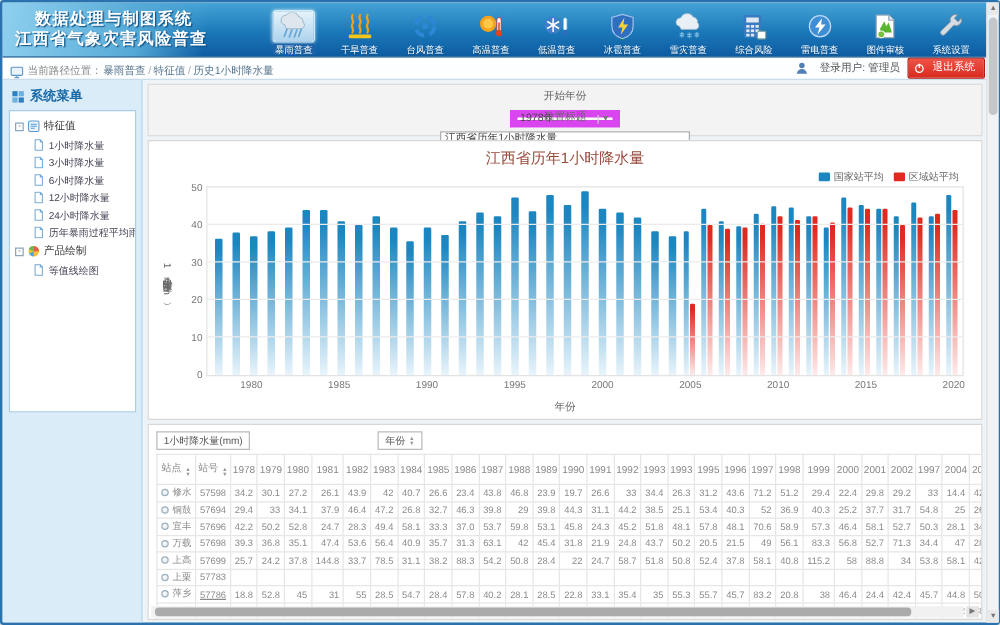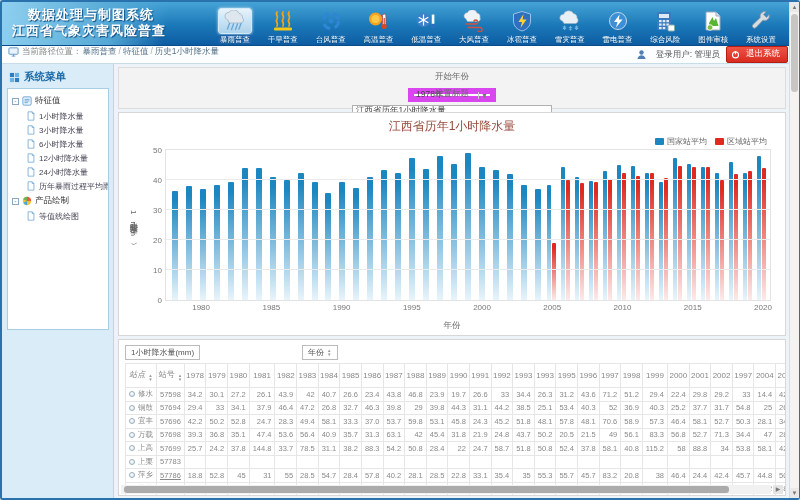--- a/index.html
+++ b/index.html
@@ -22,21 +22,21 @@
   .nav-icon-box{width:34px;height:26px;display:flex;align-items:center;justify-content:center;
     border-radius:3px;}
   .nav-icon-box svg{width:24px;height:22px;}
   .nav-icon-box.active{background:linear-gradient(180deg,#e6f3fb,#aed3ec);
     border:1px solid #d2e9f8;box-shadow:0 0 3px rgba(255,255,255,.8);}
   .nav-label{font-size:7.5px;color:#fff;line-height:9px;margin-top:1px;white-space:nowrap;
     text-shadow:0 1px 1px #0a4d82;}
   .nav-item.active .nav-label{background:#1f63a8;border-radius:2px;padding:0 2px;}
   
   #crumbbar{height:18px;flex:0 0 18px;background:#fdfeff;border-bottom:1px solid #c8dcea;
-    display:flex;align-items:flex-start;padding:0 10px 0 6px;font-size:8.5px;color:#888;}
+    display:flex;align-items:flex-end;padding:0 10px 0 6px;font-size:8.5px;color:#888;}
   #crumbbar svg{width:11px;height:11px;margin-right:3px;}
   .bc-crumb{color:#57748c;margin:0 1px;cursor:pointer;}
   .bc-sep{color:#aaa;margin:0 1px;}
   #crumb-right{margin-left:auto;display:flex;align-items:center;gap:6px;}
   #login-text{color:#555;}
   #logout-btn{background:linear-gradient(180deg,#ef5347,#d92b1f);color:#fff;border:1px solid #b71c10;
     border-radius:2px;font-size:8.5px;padding:1px 7px 2px 4px;display:flex;align-items:center;gap:3px;cursor:pointer;}
   #logout-btn svg{width:9px;height:9px;}
   
   #body{flex:1;display:flex;min-height:0;}
@@ -97,21 +97,21 @@
   .sort::before{content:"▲";}
   .sort::after{content:"▼";}
   #data-table{border-collapse:collapse;margin-top:2px;table-layout:fixed;}
   #data-table th,#data-table td{border:1px solid #e6e6e6;font-weight:normal;
     white-space:nowrap;overflow:hidden;}
   #data-table th{font-size:8px;color:#888;height:24px;text-align:center;background:#fff;}
   #data-table td{font-size:7.5px;color:#8a8a8a;height:13.5px;padding:0 3px;text-align:right;}
   td.station-cell{text-align:left;color:#555;}
   td.station-cell .radio{display:inline-block;width:6px;height:6px;border:1px solid #9ab0bf;
     border-radius:50%;margin-right:3px;vertical-align:-1px;background:radial-gradient(circle at 35% 35%,#fff,#d7e2ea);}
-  th.col-station{width:56px;font-style:italic;} th.col-id{width:44px;} th.col-year{width:31px;}
+  th.col-station{width:56px;} th.col-id{width:44px;} th.col-year{width:31px;}
   
   #h-scroll{position:absolute;left:2px;right:14px;bottom:1px;height:9px;background:#f1f1f1;}
   #h-thumb{position:absolute;left:3px;top:1px;height:7px;width:93%;background:#ababab;border-radius:3px;}
   #h-arrow-r{position:absolute;right:2px;bottom:1px;width:10px;height:9px;background:#e4e4e4;
     color:#777;font-size:6px;line-height:9px;text-align:center;}
   #v-scroll{position:absolute;right:1px;top:2px;bottom:2px;width:10px;background:#f3f3f3;
     border-left:1px solid #ddd;z-index:60;}
   .v-arrow{position:absolute;left:0;right:0;height:10px;color:#777;font-size:6px;
     line-height:10px;text-align:center;background:#e9e9e9;}
   #v-arrow-up{top:0;} #v-arrow-down{bottom:0;}
@@ -174,76 +174,67 @@
               <path d="M9.5 4.5v11M4.7 7.2l9.6 5.6M14.3 7.2 4.7 12.8" stroke="#fff" stroke-width="1.2"></path>
               <rect x="17.5" y="4" width="3.2" height="10.5" rx="1.6" fill="#fff" stroke="#39c" stroke-width=".7"></rect>
               <circle cx="19.1" cy="16" r="2.3" fill="#2c6fc0"></circle>
             </svg>
           </div>
           <div class="nav-label">低温普查</div>
         </div>
         <div class="nav-item">
           <div class="nav-icon-box">
             <svg viewBox="0 0 24 22">
-              <path d="M4 9a4 3.5 0 0 1 1.5-6.5A5 4.5 0 0 1 15 3a3.5 3.5 0 0 1 3 4.5 3 3 0 0 1-1.5 4H5.5z" fill="#eef3f7" stroke="#9ab0c0" stroke-width=".6"></path>
-              <path d="M4 14h10a2 2 0 1 0-2-3M6 17.5h12a2.2 2.2 0 1 1-2 3.5" fill="none" stroke="#d2503c" stroke-width="1.5" stroke-linecap="round"></path>
-            </svg>
-          </div>
-          <div class="nav-label">大风普查</div>
-        </div>
-        <div class="nav-item">
-          <div class="nav-icon-box">
-            <svg viewBox="0 0 24 22">
               <path d="M12 1.5 20.5 4v7c0 5-3.5 8.5-8.5 10C7 19.5 3.5 16 3.5 11V4z" fill="#2f6fc0" stroke="#9cc2e8"></path>
               <path d="m13.5 4-5 8h3.5l-1.5 6 6-8.5h-3.8z" fill="#ffd23a"></path>
             </svg>
           </div>
           <div class="nav-label">冰雹普查</div>
         </div>
         <div class="nav-item">
           <div class="nav-icon-box">
             <svg viewBox="0 0 24 22">
               <path d="M4.5 11a4 3.5 0 0 1 1.2-6.8A5.2 4.6 0 0 1 15.5 3.6 3.8 3.8 0 0 1 19 8a3.2 3.2 0 0 1-1.2 5.5H6z" fill="#e8eff5" stroke="#9ab4c8" stroke-width=".6"></path>
               <g stroke="#6fb3e0" stroke-width="1.1">
                 <path d="M6.5 15.5v4.5M4.8 16.6l3.4 2.3M8.2 16.6l-3.4 2.3"></path>
                 <path d="M12.5 16v4.5M10.8 17.1l3.4 2.3M14.2 17.1l-3.4 2.3"></path>
                 <path d="M18.5 15.5v4.5M16.8 16.6l3.4 2.3M20.2 16.6l-3.4 2.3"></path>
               </g>
             </svg>
           </div>
           <div class="nav-label">雪灾普查</div>
-        </div>
-        <div class="nav-item">
-          <div class="nav-icon-box">
-            <svg viewBox="0 0 24 22">
-              <circle cx="12" cy="11" r="8.5" fill="#3e8ed6" stroke="#bcd9f0"></circle>
-              <path d="m13.5 4.5-5.5 7.5h3.5L10 17.5l6.5-8h-3.6z" fill="#fff"></path>
-            </svg>
-          </div>
-          <div class="nav-label">雷电普查</div>
         </div>
         <div class="nav-item">
           <div class="nav-icon-box">
             <svg viewBox="0 0 24 22">
               <rect x="4" y="2" width="14" height="18" rx="1.5" fill="#3a7abf"></rect>
               <rect x="6" y="4" width="10" height="4" fill="#dfe9f4"></rect>
               <g fill="#dfe9f4">
                 <rect x="6" y="10" width="2.6" height="2.2"></rect>
                 <rect x="9.7" y="10" width="2.6" height="2.2"></rect>
                 <rect x="13.4" y="10" width="2.6" height="2.2"></rect>
                 <rect x="6" y="13.5" width="2.6" height="2.2"></rect>
                 <rect x="9.7" y="13.5" width="2.6" height="2.2"></rect>
                 <rect x="13.4" y="13.5" width="2.6" height="2.2"></rect>
                 <rect x="6" y="17" width="2.6" height="2.2"></rect>
                 <rect x="9.7" y="17" width="2.6" height="2.2"></rect>
               </g>
               <rect x="15" y="15" width="6.5" height="6" rx="1" fill="#fff" stroke="#8aa"></rect>
             </svg>
           </div>
           <div class="nav-label">综合风险</div>
+        </div>
+        <div class="nav-item">
+          <div class="nav-icon-box">
+            <svg viewBox="0 0 24 22">
+              <circle cx="12" cy="11" r="8.5" fill="#3e8ed6" stroke="#bcd9f0"></circle>
+              <path d="m13.5 4.5-5.5 7.5h3.5L10 17.5l6.5-8h-3.6z" fill="#fff"></path>
+            </svg>
+          </div>
+          <div class="nav-label">雷电普查</div>
         </div>
         <div class="nav-item">
           <div class="nav-icon-box">
             <svg viewBox="0 0 24 22">
               <path d="M5 2h10l4 4v14H5z" fill="#fff" stroke="#9ab"></path>
               <path d="M15 2v4h4" fill="#dce6ee" stroke="#9ab"></path>
               <path d="m8 13 3.5-6 1.5 4 2-3 2.5 8h-9z" fill="#58b531"></path>
               <circle cx="9" cy="17.5" r="2.8" fill="#7ac143" stroke="#fff" stroke-width=".8"></circle>
             </svg>
           </div>

